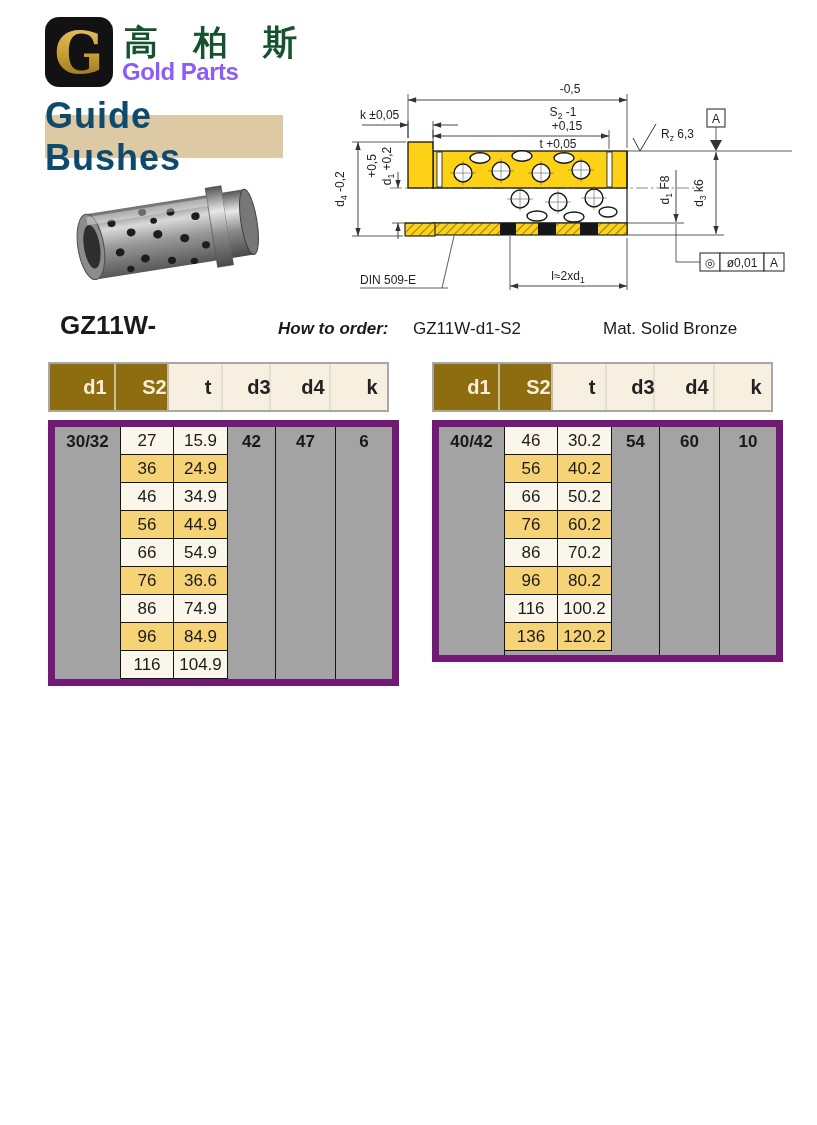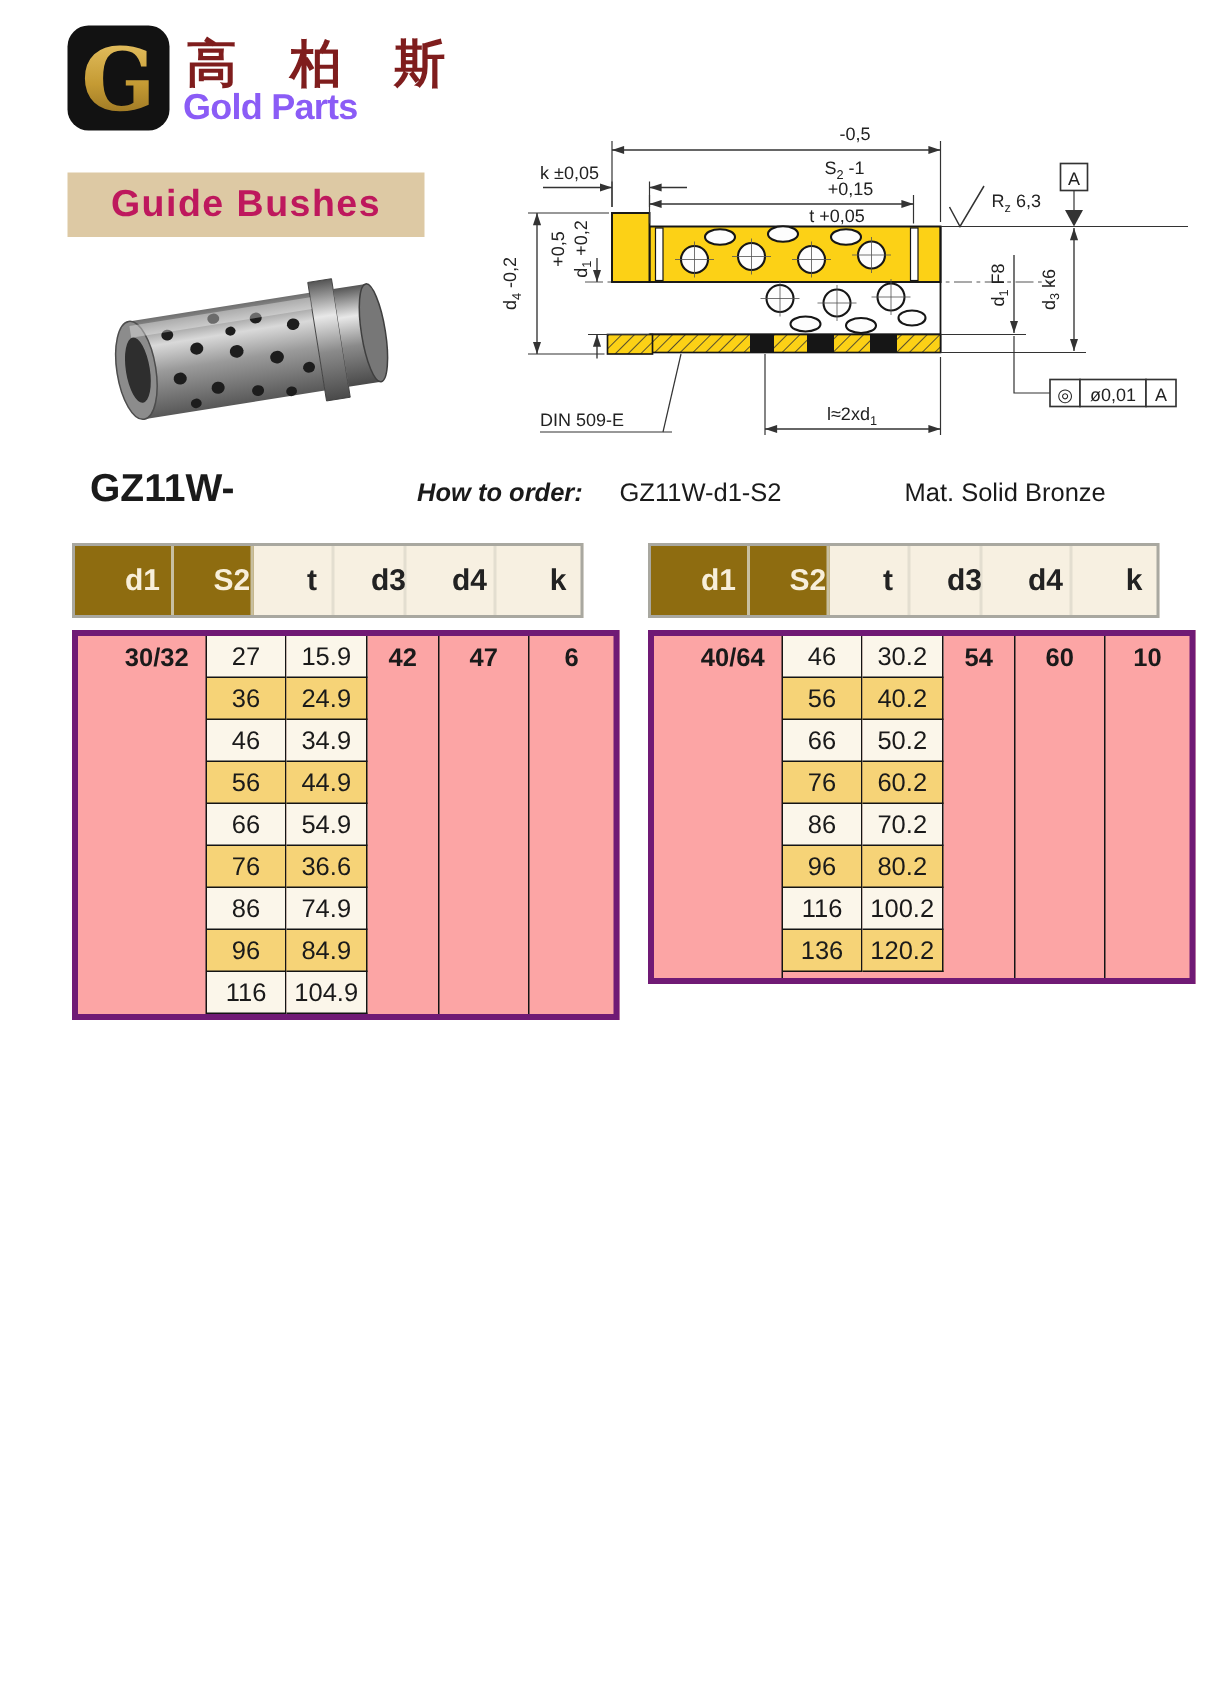--- a/index.html
+++ b/index.html
@@ -1,43 +1,43 @@
 <!DOCTYPE html>
 <html><head>
 <meta charset="utf-8">
 <style>
   html,body{margin:0;padding:0;background:#ffffff;}
   #page{position:relative;width:817px;height:1125px;background:#ffffff;overflow:hidden;
         font-family:"Liberation Sans", sans-serif;color:#1a1a1a;}
   .abs{position:absolute;}
 
   
-  .cjk{font-size:34px;letter-spacing:13px;font-weight:600;color:#7f1d1d;white-space:nowrap;}
+  .cjk{font-size:34px;letter-spacing:13px;font-weight:600;color:#14532d;white-space:nowrap;}
   .brand{font-size:24px;font-weight:bold;letter-spacing:-0.5px;color:#8b5cf6;}
 
   
   .banner{left:45px;top:115px;width:238px;height:43px;background:#ddc9a4;
-          color:#be185d;font-size:25px;font-weight:bold;letter-spacing:1px;
+          color:#0c4a6e;font-size:36px;font-weight:bold;letter-spacing:1px;
           display:flex;align-items:center;justify-content:center;}
 
   
   .code-title{left:60px;top:310px;font-size:26px;font-weight:bold;}
   .order-label{left:278px;top:319px;font-size:17px;font-weight:bold;font-style:italic;}
   .order-code{left:413px;top:319px;font-size:17px;}
   .material{left:603px;top:319px;font-size:17px;}
 
   
   .tbl-header{display:grid;grid-template-columns:66px 53px 54px 48px 60px 56px;
               height:46px;border:2px solid #a9a8a0;background:#f7f0e1;box-sizing:content-box;}
   .hcell{display:flex;align-items:center;justify-content:center;
          font-size:20px;font-weight:bold;border-right:2px solid #e3ded0;color:#222;padding-left:26px;}
   .hcell:last-child{border-right:none;}
   .hcell.gold{background:#8e6c10;color:#f8efda;border-right:2px solid #c8bfa0;}
   .tbl-body{display:grid;grid-template-columns:66px 107px 48px 60px 56px;
-            border:4px solid #701a75;background:#fca5a5;box-sizing:content-box;padding-left:20px;}
+            border:7px solid #701a75;background:#a3a3a3;box-sizing:content-box;}
   .mcell{border-right:1px solid #141414;text-align:center;font-size:17px;font-weight:bold;
          padding-top:5px;}
   .mcell:last-child{border-right:none;}
   .srow{display:grid;grid-template-columns:53px 54px;height:28px;}
   .scell{display:flex;align-items:center;justify-content:center;font-size:17px;
          border-bottom:1px solid #141414;border-right:1px solid #141414;background:#fbf6ea;
          box-sizing:border-box;}
   .srow.hl .scell{background:#f6d377;}
 
   
@@ -308,21 +308,21 @@
 
   <div class="abs tbl-header" style="left:432px;top:362px">
     <div class="hcell gold">d1</div>
     <div class="hcell gold">S2</div>
     <div class="hcell">t</div>
     <div class="hcell">d3</div>
     <div class="hcell">d4</div>
     <div class="hcell">k</div>
   </div>
   <div class="abs tbl-body" style="left:432px;top:420px;height:228px">
-    <div class="mcell">40/64</div>
+    <div class="mcell">40/42</div>
     <div class="st">
         <div class="srow">
           <div class="scell">46</div>
           <div class="scell">30.2</div>
         </div>
         <div class="srow hl">
           <div class="scell">56</div>
           <div class="scell">40.2</div>
         </div>
         <div class="srow">

